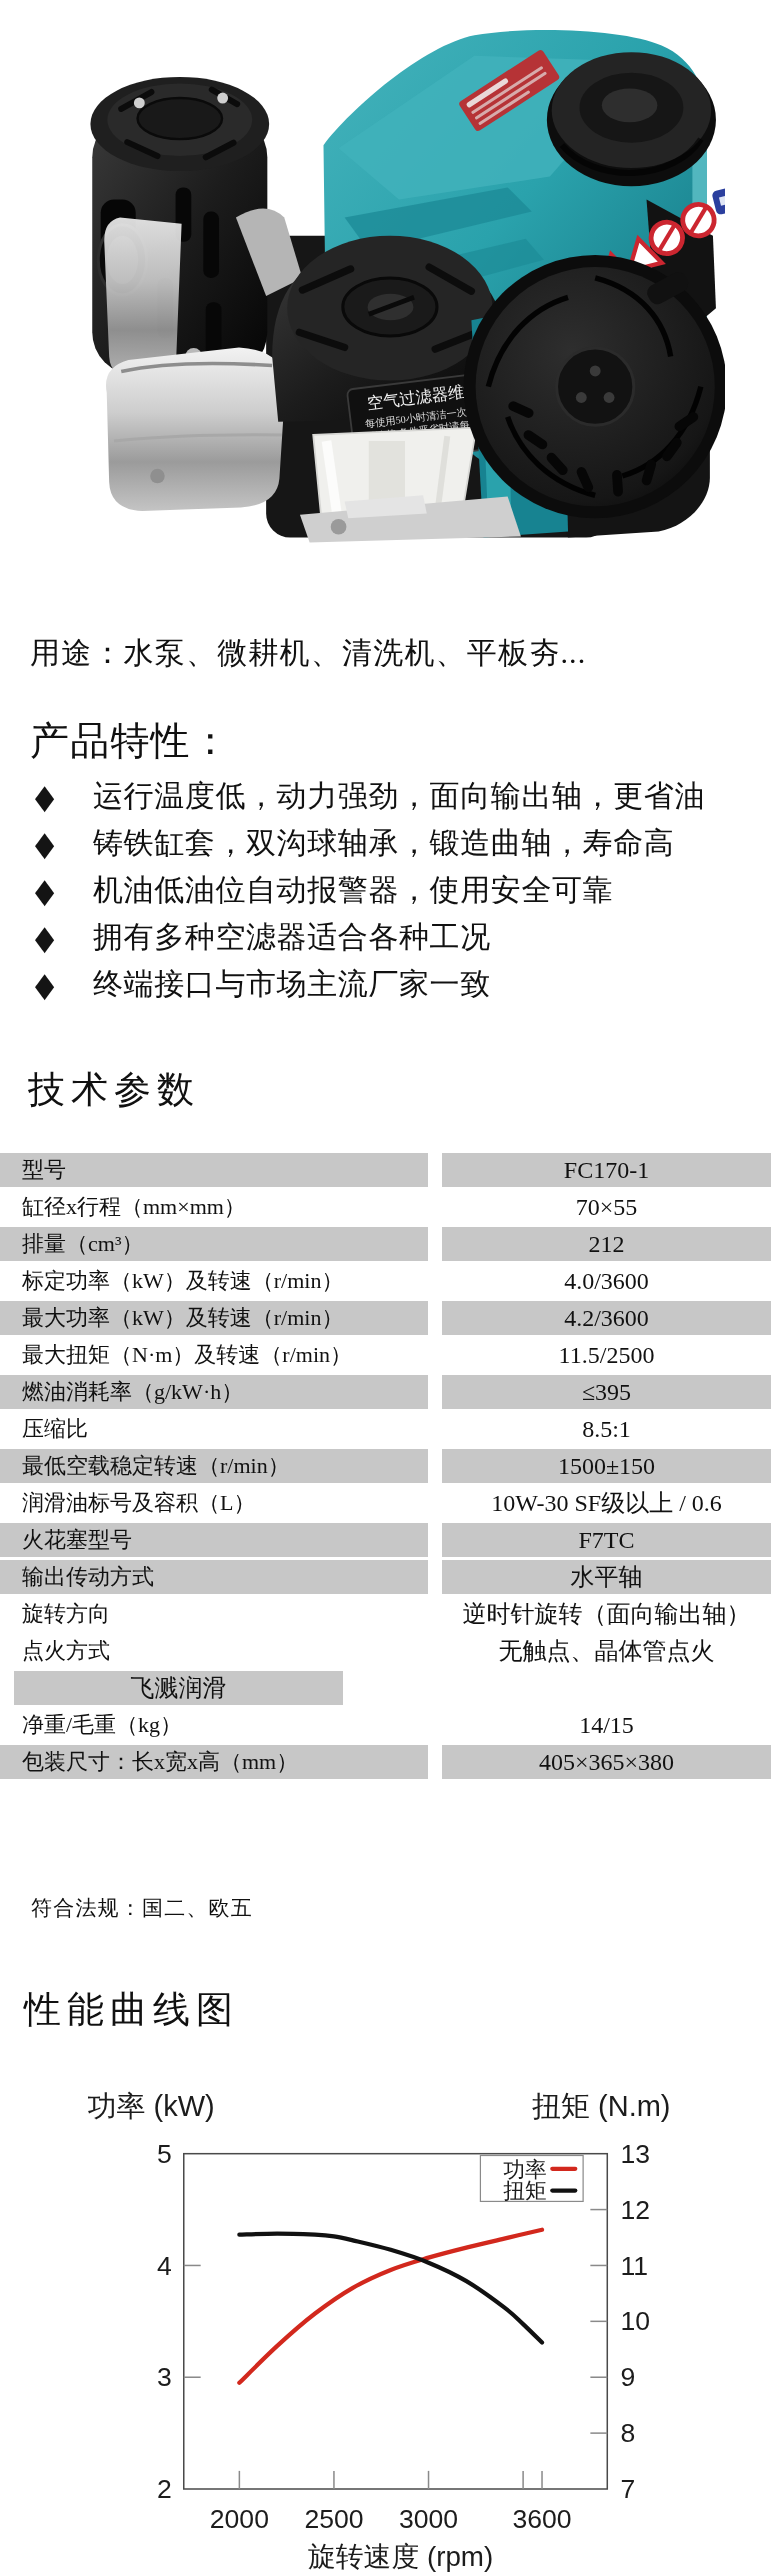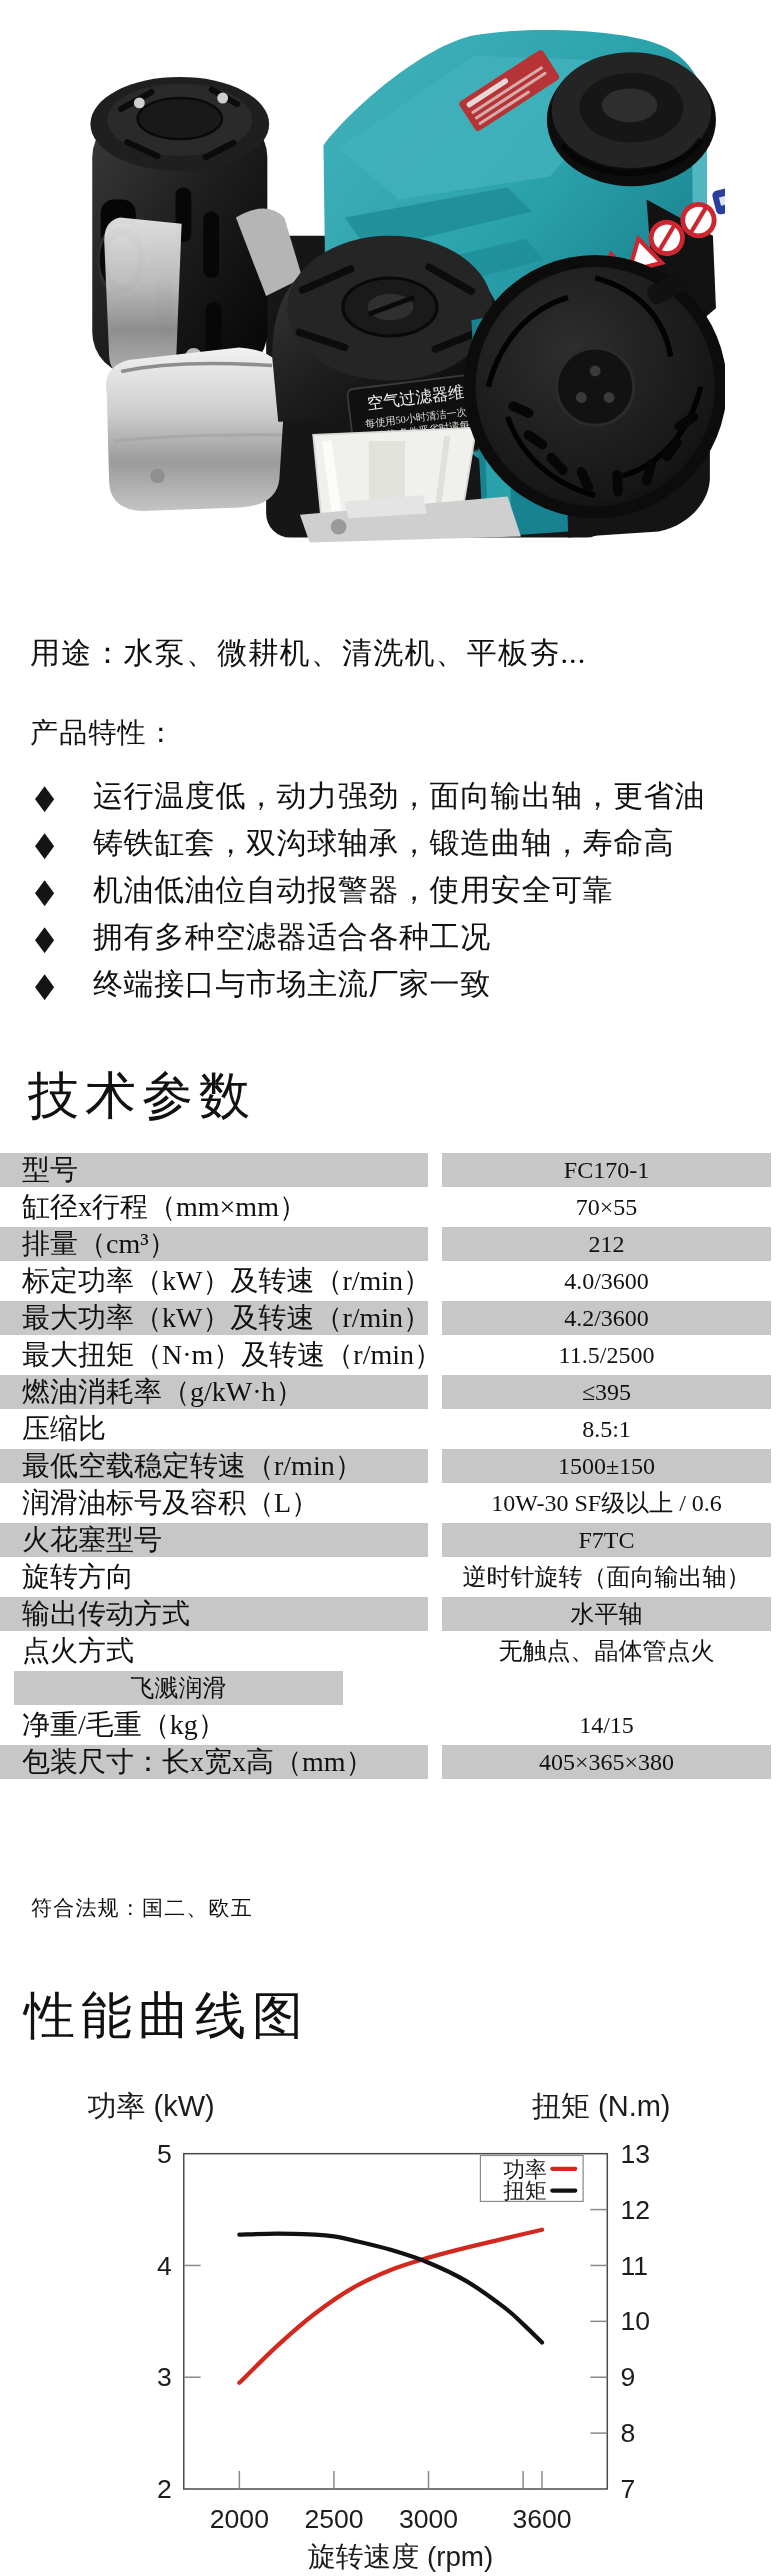--- a/index.html
+++ b/index.html
@@ -4,35 +4,35 @@
 <style>
   html,body{margin:0;padding:0;background:#ffffff;}
   body{width:785px;height:2576px;position:relative;overflow:hidden;
        font-family:"Liberation Serif", serif;color:#111;}
   .abs{position:absolute;}
   
   #photo{top:18px;left:85px;width:640px;height:526px;}
   
   #usage{top:636px;left:30px;font-size:30px;line-height:1.1;letter-spacing:1.2px;white-space:nowrap;}
   
-  #features-title{top:714px;left:30px;font-size:28px;letter-spacing:1.2px;}
+  #features-title{top:714px;left:30px;font-size:39px;letter-spacing:1.2px;}
   #features{top:773px;left:35px;width:725px;}
   .feature-row{display:flex;align-items:center;height:47px;}
   .diamond{display:inline-block;width:28px;font-size:25px;color:#141414;
            transform:scaleY(1.35);margin-right:30px;flex:0 0 28px;}
   .feature-text{font-size:30px;letter-spacing:0.6px;white-space:nowrap;}
   
-  .section-title{font-size:51px;letter-spacing:6px;line-height:1;font-weight:normal;margin:0;}
+  .section-title{font-size:37px;letter-spacing:6px;line-height:1;font-weight:normal;margin:0;}
   #specs-title{top:1071px;left:28px;}
   #perf-title{top:1991px;left:24px;font-family:Liberation Serif, serif;}
   
   #spec-table{top:1153px;left:0;width:771px;}
   .spec-row{display:flex;height:34px;margin-bottom:3px;}
   .spec-row .cell-l{width:428px;box-sizing:border-box;padding-left:22px;
-                    line-height:34px;font-size:28px;white-space:nowrap;overflow:hidden;}
+                    line-height:34px;font-size:22px;white-space:nowrap;overflow:hidden;}
   .spec-row .cell-r{width:329px;margin-left:14px;line-height:34px;font-size:24px;
                     text-align:center;white-space:nowrap;}
   .spec-row.gray .cell-l,.spec-row.gray .cell-r{background:#c7c7c7;}
   
   #compliance{top:1894px;left:31px;font-size:21px;letter-spacing:1.2px;}
   
   #chart{top:2054px;left:0;width:785px;height:522px;}
   #chart text{font-family:"Liberation Sans", sans-serif;fill:#1c1c1c;}
 </style>
 </head>
@@ -274,27 +274,27 @@
       <div class="cell-r">1500±150</div>
     </div>
     <div class="spec-row">
       <div class="cell-l">润滑油标号及容积（L）</div>
       <div class="cell-r">10W-30 SF级以上 / 0.6</div>
     </div>
     <div class="spec-row gray">
       <div class="cell-l">火花塞型号</div>
       <div class="cell-r">F7TC</div>
     </div>
+    <div class="spec-row gray">
+      <div class="cell-l">输出传动方式</div>
+      <div class="cell-r">水平轴</div>
+    </div>
     <div class="spec-row">
       <div class="cell-l">旋转方向</div>
       <div class="cell-r">逆时针旋转（面向输出轴）</div>
-    </div>
-    <div class="spec-row gray">
-      <div class="cell-l">输出传动方式</div>
-      <div class="cell-r">水平轴</div>
     </div>
     <div class="spec-row">
       <div class="cell-l">点火方式</div>
       <div class="cell-r">无触点、晶体管点火</div>
     </div>
     <div class="spec-row gray">
       <div class="cell-r">飞溅润滑</div>
     </div>
     <div class="spec-row">
       <div class="cell-l">净重/毛重（kg）</div>

